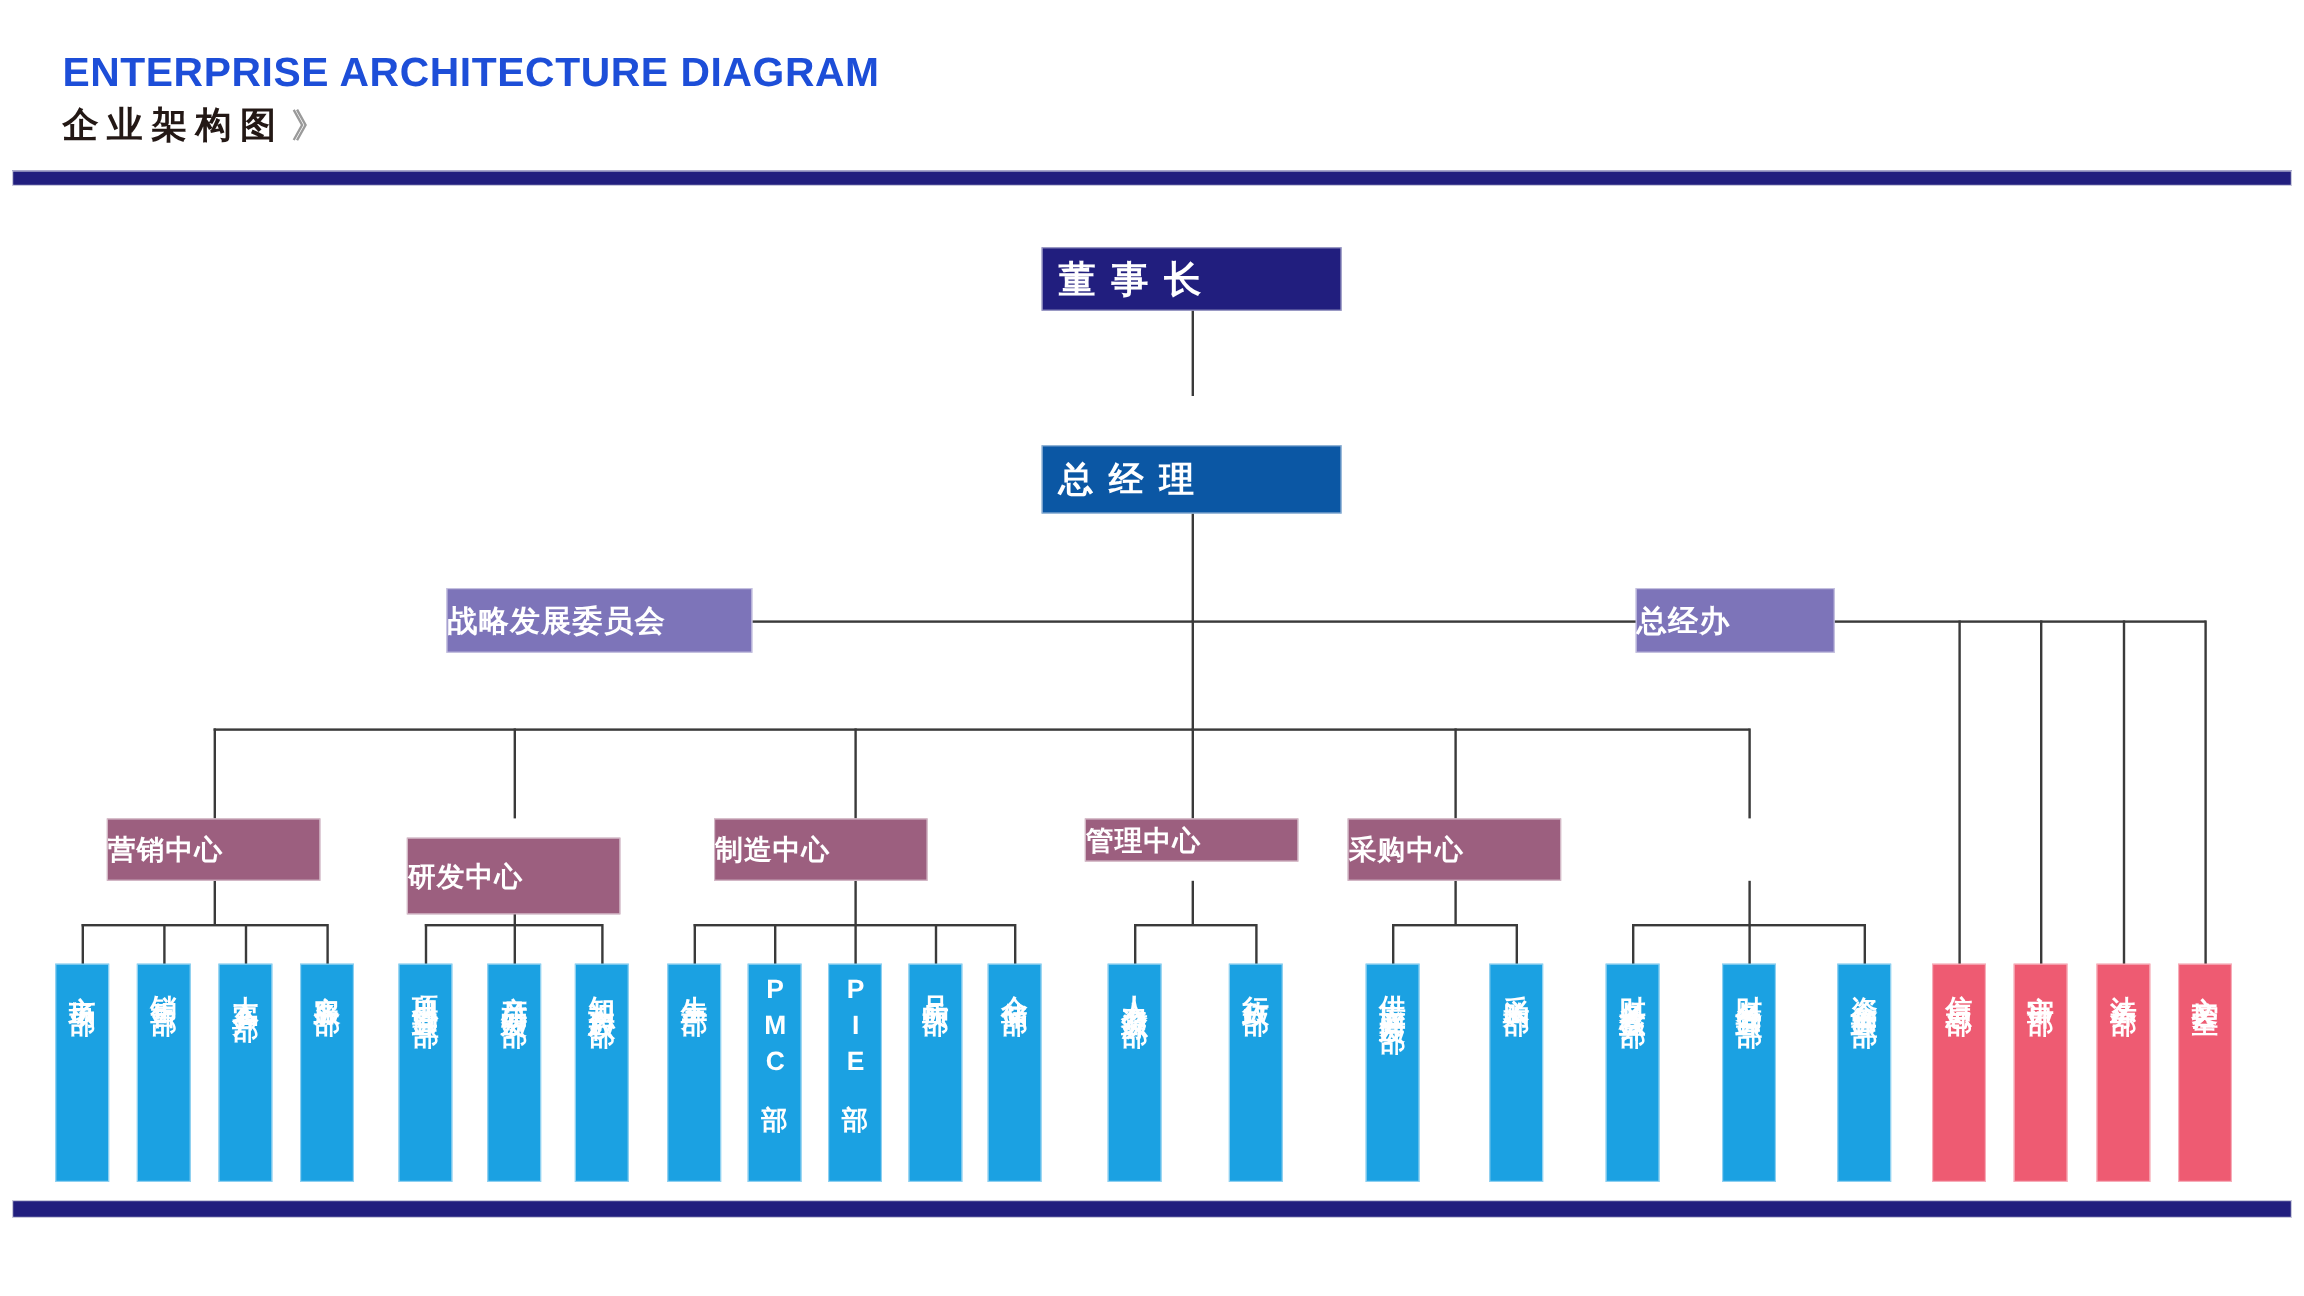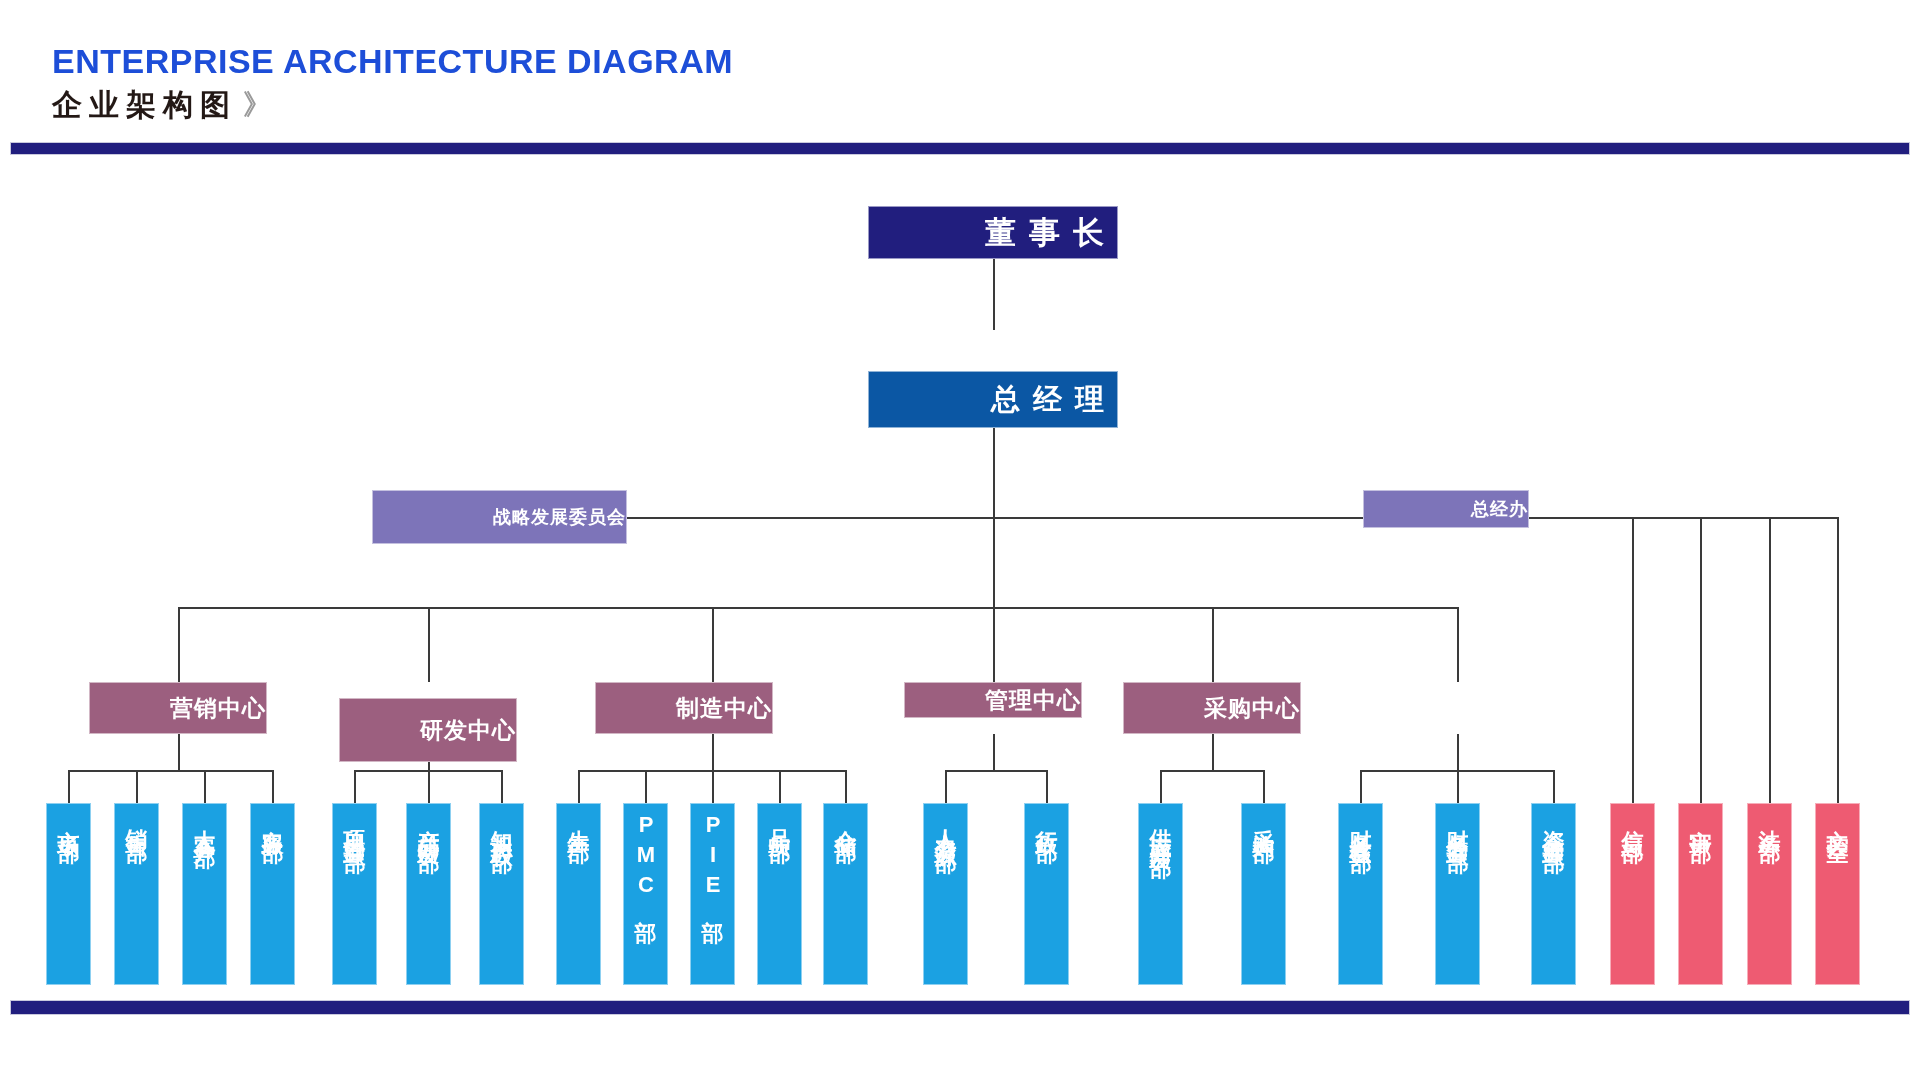--- a/index.html
+++ b/index.html
@@ -30,28 +30,28 @@
     background:#211E7E;border:1px solid #c9c9dd;box-sizing:border-box;
   }
   .rule-bottom{
     position:absolute;left:10px;top:1000px;width:1900px;height:15px;
     background:#211E7E;border:1px solid #c9c9dd;box-sizing:border-box;
   }
 
   
   .box{
     position:absolute;box-sizing:border-box;
-    display:flex;align-items:center;justify-content:flex-end;
+    display:flex;align-items:center;justify-content:flex-start;
     color:#ffffff;font-weight:bold;text-align:center;
     border:1px solid rgba(255,255,255,.55);
     z-index:3;
   }
   .box-chair{background:#211E7E;font-size:31px;letter-spacing:13px;text-indent:13px;}
   .box-gm{background:#0B57A4;font-size:29px;letter-spacing:13px;text-indent:13px;}
-  .box-committee{background:#7D74B9;font-size:18px;letter-spacing:1px;padding-left:36px;}
+  .box-committee{background:#7D74B9;font-size:25px;letter-spacing:1px;}
   .box-center{background:#9C5F7F;font-size:23px;letter-spacing:1px;}
 
   .dept{
     position:absolute;box-sizing:border-box;
     background:#1BA1E2;color:#fff;
     border:1px solid rgba(255,255,255,.5);
     display:flex;justify-content:center;
     padding-top:8px;
     z-index:3;
   }
@@ -150,21 +150,21 @@
   </div>
 
   <div class="box box-gm" style="left:868px;top:371px;width:250px;height:57px;">
     <span>总经理</span>
   </div>
 
   <div class="box box-committee" style="left:372px;top:490px;width:255px;height:54px;">
     <span>战略发展委员会</span>
   </div>
 
-  <div class="box box-committee" style="left:1363px;top:490px;width:166px;height:38px;">
+  <div class="box box-committee" style="left:1363px;top:490px;width:166px;height:54px;">
     <span>总经办</span>
   </div>
 
   <div class="box box-center" style="left:89px;top:682px;width:178px;height:52px;">
     <span>营销中心</span>
   </div>
   <div class="box box-center" style="left:339px;top:698px;width:178px;height:64px;">
     <span>研发中心</span>
   </div>
   <div class="box box-center" style="left:595px;top:682px;width:178px;height:52px;">

